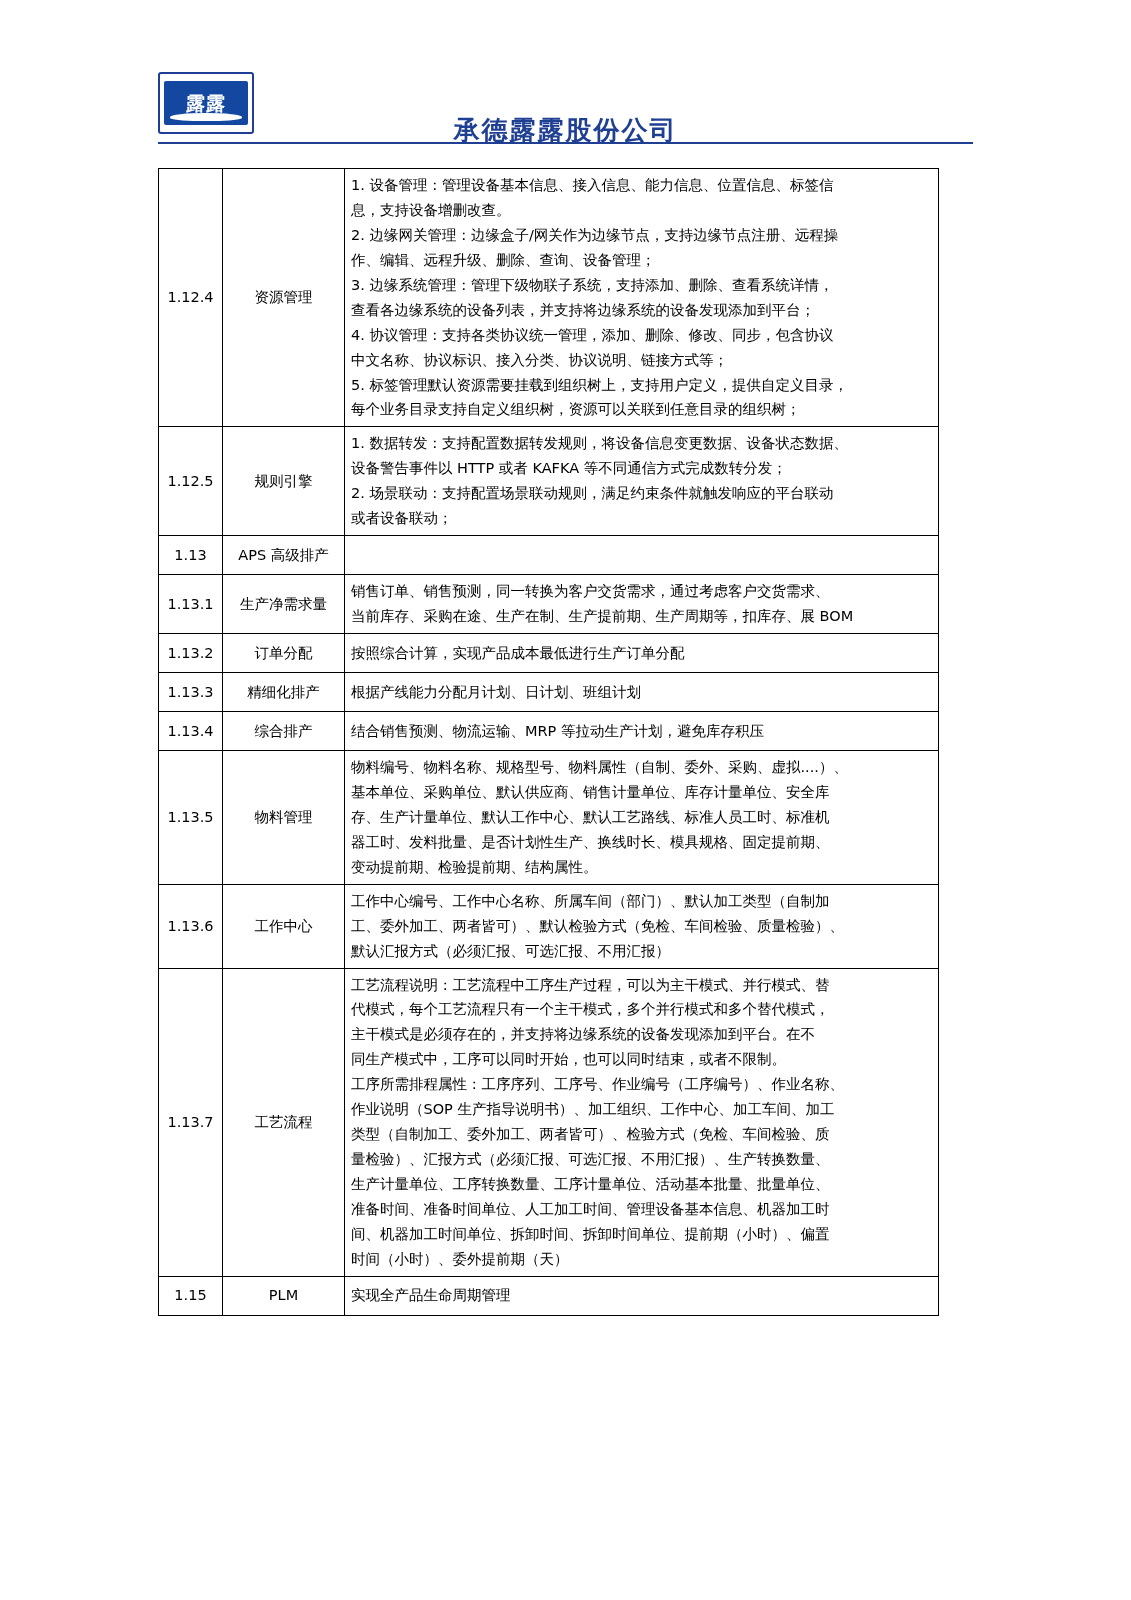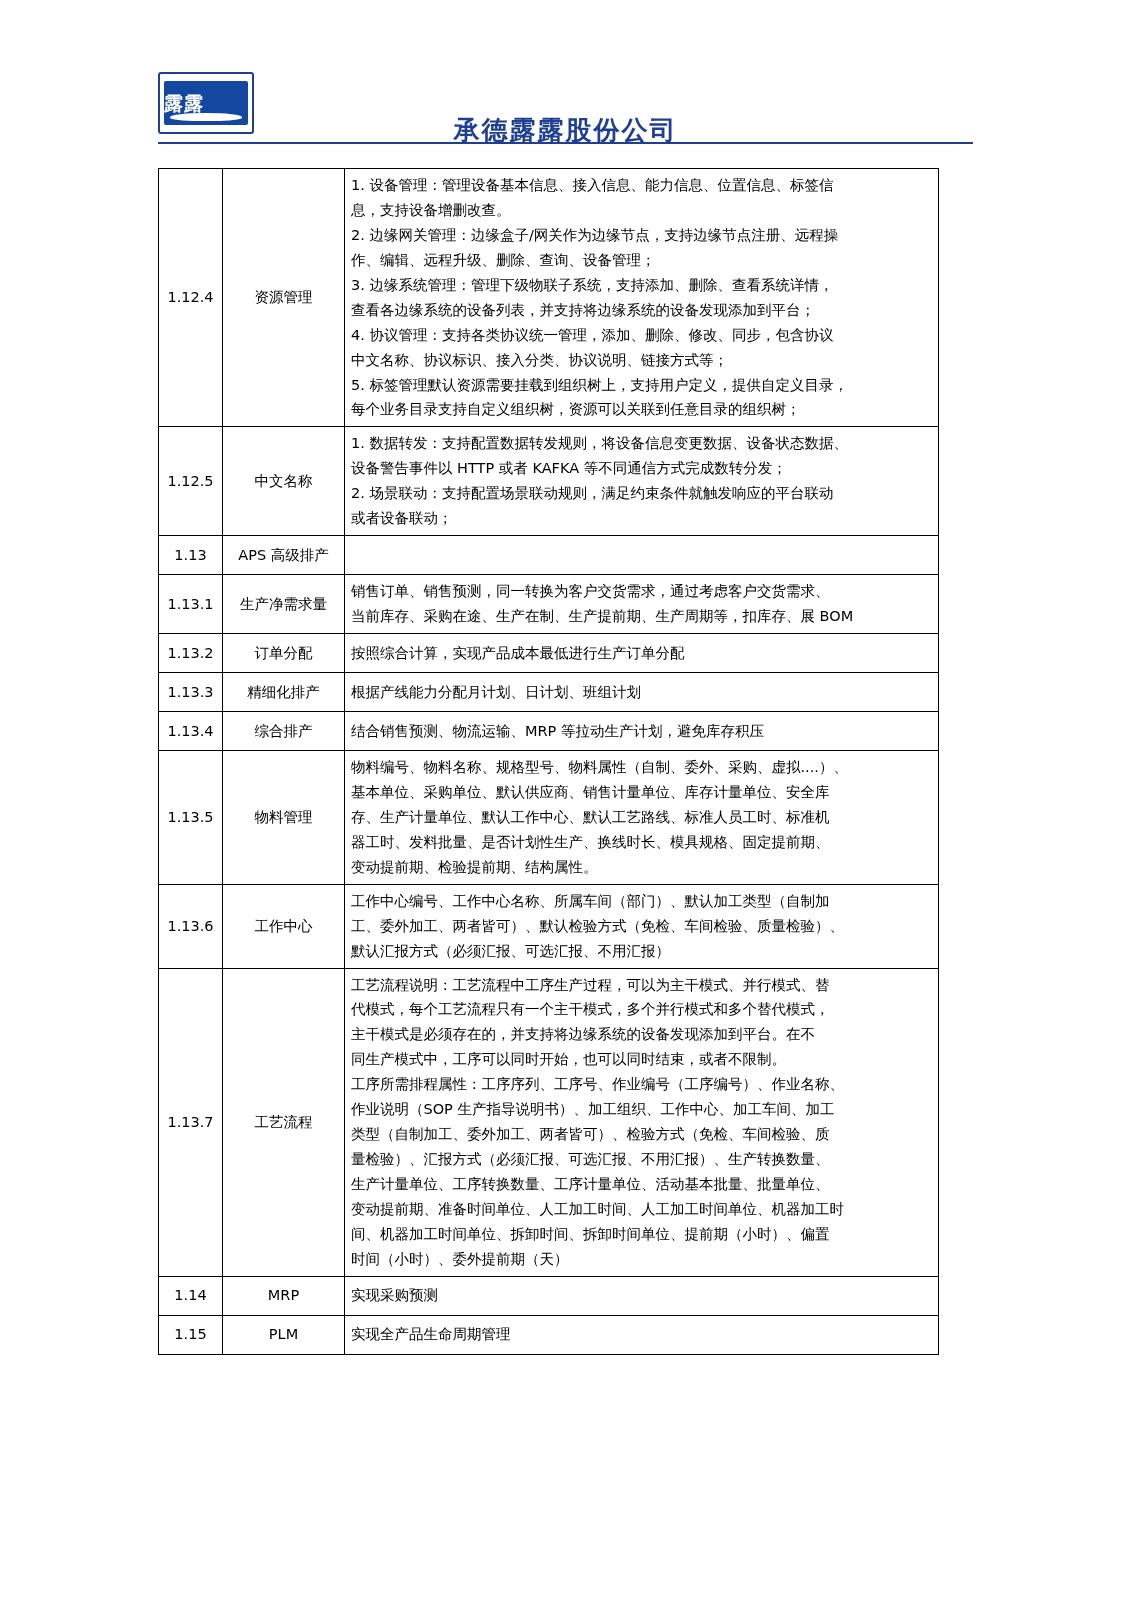--- a/index.html
+++ b/index.html
@@ -40,21 +40,21 @@
     justify-content: center;
     overflow: hidden;
   }
   .logo-inner {
     width: 84px;
     height: 44px;
     background: #1447a0;
     border-radius: 2px;
     display: flex;
     align-items: center;
-    justify-content: flex-start;
+    justify-content: center;
     position: relative;
   }
   .logo-text {
     color: #ffffff;
     font-size: 19px;
     letter-spacing: 1px;
     font-weight: bold;
     font-family: "DejaVu Sans", "Liberation Sans", sans-serif;
     line-height: 1;
   }
@@ -173,21 +173,21 @@
             <p>查看各边缘系统的设备列表，并支持将边缘系统的设备发现添加到平台；</p>
             <p>4. 协议管理：支持各类协议统一管理，添加、删除、修改、同步，包含协议</p>
             <p>中文名称、协议标识、接入分类、协议说明、链接方式等；</p>
             <p>5. 标签管理默认资源需要挂载到组织树上，支持用户定义，提供自定义目录，</p>
             <p>每个业务目录支持自定义组织树，资源可以关联到任意目录的组织树；</p>
           </td>
         </tr>
 
         <tr>
           <td class="num">1.12.5</td>
-          <td class="name">中文名称</td>
+          <td class="name">规则引擎</td>
           <td class="desc">
             <p>1. 数据转发：支持配置数据转发规则，将设备信息变更数据、设备状态数据、</p>
             <p>设备警告事件以 HTTP 或者 KAFKA 等不同通信方式完成数转分发；</p>
             <p>2. 场景联动：支持配置场景联动规则，满足约束条件就触发响应的平台联动</p>
             <p>或者设备联动；</p>
           </td>
         </tr>
 
         <tr>
           <td class="num tall">1.13</td>
@@ -256,33 +256,26 @@
           <td class="desc">
             <p class="b">工艺流程说明：工艺流程中工序生产过程，可以为主干模式、并行模式、替</p>
             <p class="b">代模式，每个工艺流程只有一个主干模式，多个并行模式和多个替代模式，</p>
             <p class="b">主干模式是必须存在的，并支持将边缘系统的设备发现添加到平台。在不</p>
             <p class="b">同生产模式中，工序可以同时开始，也可以同时结束，或者不限制。</p>
             <p>工序所需排程属性：工序序列、工序号、作业编号（工序编号）、作业名称、</p>
             <p>作业说明（SOP 生产指导说明书）、加工组织、工作中心、加工车间、加工</p>
             <p>类型（自制加工、委外加工、两者皆可）、检验方式（免检、车间检验、质</p>
             <p>量检验）、汇报方式（必须汇报、可选汇报、不用汇报）、生产转换数量、</p>
             <p>生产计量单位、工序转换数量、工序计量单位、活动基本批量、批量单位、</p>
-            <p>变动提前期、准备时间单位、人工加工时间、人工加工时间单位、机器加工时</p>
+            <p>准备时间、准备时间单位、人工加工时间、管理设备基本信息、机器加工时</p>
             <p>间、机器加工时间单位、拆卸时间、拆卸时间单位、提前期（小时）、偏置</p>
             <p>时间（小时）、委外提前期（天）</p>
           </td>
         </tr>
 
-        <tr>
-          <td class="num tall">1.14</td>
-          <td class="name tall">MRP</td>
-          <td class="desc tall">
-            <p>实现采购预测</p>
-          </td>
-        </tr>
 
         <tr>
           <td class="num tall">1.15</td>
           <td class="name tall">PLM</td>
           <td class="desc tall">
             <p>实现全产品生命周期管理</p>
           </td>
         </tr>
 
       </tbody>

